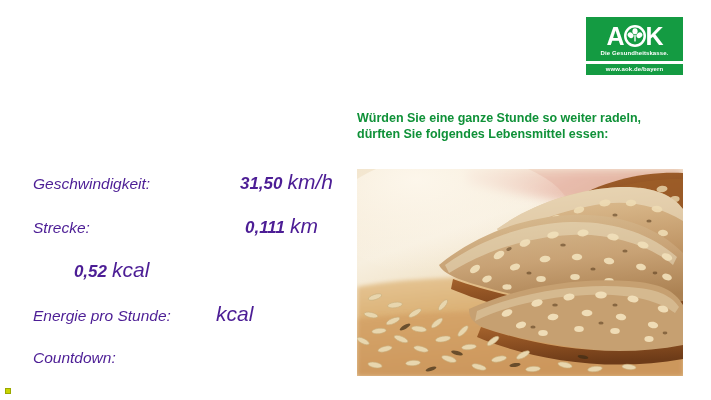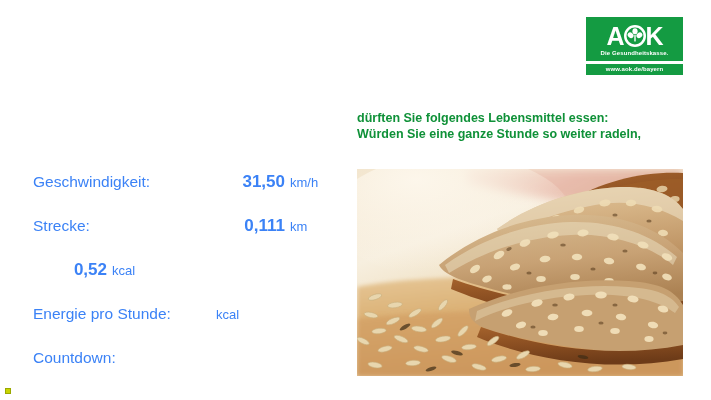--- a/index.html
+++ b/index.html
@@ -108,39 +108,40 @@
   #readout {
     position: absolute;
     left: 33px;
     top: 172px;
     width: 300px;
   }
   .row {
     display: flex;
     align-items: baseline;
     height: 44px;
-    color: #3b82f6;
+    color: #4c1d95;
+    font-style: italic;
   }
   .row .r-label {
     width: 178px;
     font-size: 15.5px;
     line-height: 20px;
     white-space: nowrap;
   }
   .row .r-value {
     width: 74px;
     text-align: right;
     font-size: 17px;
     line-height: 20px;
     font-weight: bold;
     white-space: nowrap;
   }
   .row .r-unit {
     padding-left: 5px;
-    font-size: 13px;
+    font-size: 21px;
     line-height: 20px;
     white-space: nowrap;
   }
   .row.countdown .r-label { width: 108px; }
   .row.countdown .r-value {
     width: 144px;
     text-align: left;
     font-size: 16.5px;
   }
 
@@ -191,22 +192,22 @@
         <span class="ltr">K</span>
       </div>
       <div id="logo-tagline">Die Gesundheitskasse.</div>
     </div>
     <div id="logo-url-bar">
       <span id="logo-url-text">www.aok.de/bayern</span>
     </div>
   </div>
 
   <div id="headline">
+    <span class="hl-line">Würden Sie eine ganze Stunde so weiter radeln,</span>
     <span class="hl-line">dürften Sie folgendes Lebensmittel essen:</span>
-    <span class="hl-line">Würden Sie eine ganze Stunde so weiter radeln,</span>
   </div>
 
   <div id="readout">
 
     <div class="row">
       <span class="r-label">Geschwindigkeit:</span>
       <span class="r-value">31,50</span>
       <span class="r-unit">km/h</span>
     </div>
 

